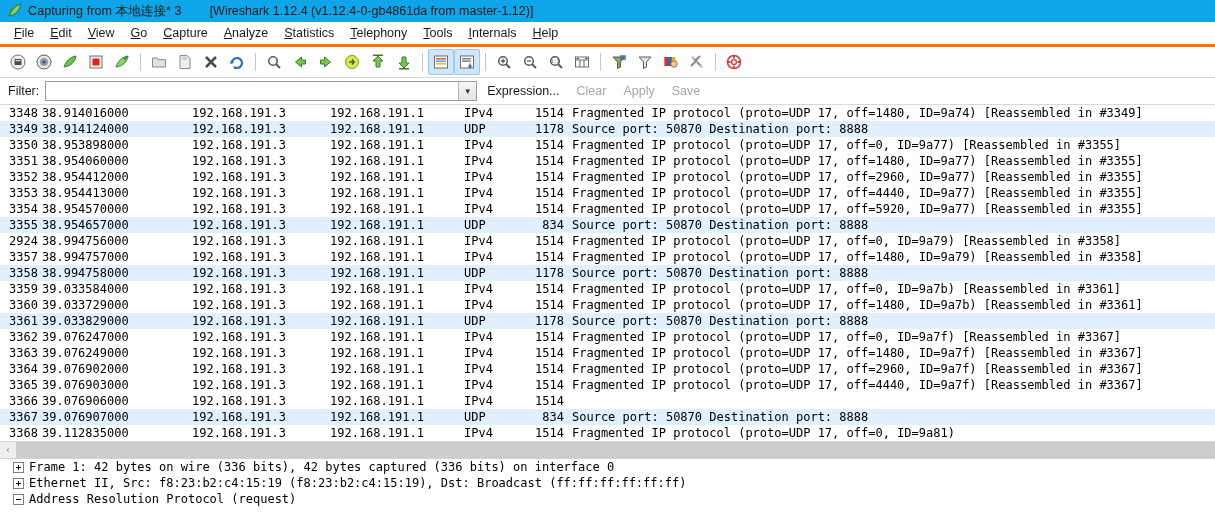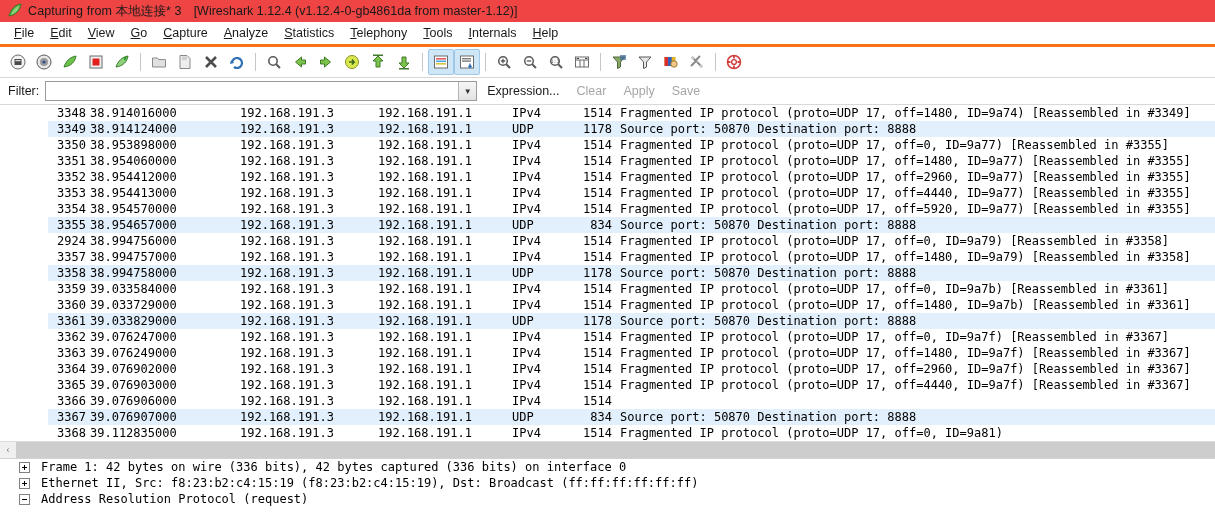--- a/index.html
+++ b/index.html
@@ -16,34 +16,34 @@
     color: #000;
     -webkit-font-smoothing: none;
   }
 
   
   .titlebar {
     height: 22px;
     display: flex;
     align-items: center;
     padding: 0 4px;
-    background: #ef4444;
+    background: #0ea5e9;
     font-size: 12.5px;
     color: #1a1a1a;
     white-space: nowrap;
   }
   .app-icon {
     width: 16px; height: 16px;
     margin: 0 5px 0 3px;
     position: relative;
     flex: none;
   }
   .app-icon svg { display:block; }
   .title-text { letter-spacing: 0.1px; }
-  .title-sub { margin-left: 12px; }
+  .title-sub { margin-left: 28px; }
 
   
   .menubar {
     height: 22px;
     display: flex;
     align-items: center;
     padding-left: 6px;
     background: #ffffff;
     font-size: 12.5px;
     border-bottom: 3px solid #f97316;
@@ -156,21 +156,20 @@
   .rows {
     font-family: "DejaVu Sans Mono", monospace;
     font-size: 12px;
     line-height: 16px;
     overflow: hidden;
   }
   .prow {
     position: relative;
     height: 16px;
     white-space: nowrap;
-    margin-left: 48px;
   }
   .prow.hl { background: #e2effc; }
   .cell {
     position: absolute;
     top: 0;
     height: 16px;
     line-height: 16px;
     white-space: nowrap;
     overflow: hidden;
   }
@@ -210,22 +209,21 @@
     font-size: 12px;
     line-height: 16px;
     overflow: hidden;
     border-top: 1px solid #d2d2d2;
   }
   .drow {
     height: 16px;
     display: flex;
     align-items: center;
     white-space: nowrap;
-    padding-left: 19px;
-    gap: 6px;
+    padding-left: 13px;
   }
   .expander {
     width: 11px; height: 11px;
     border: 1px solid #808080;
     background: #ffffff;
     margin-right: 5px;
     position: relative;
     flex: none;
     box-sizing: border-box;
   }

